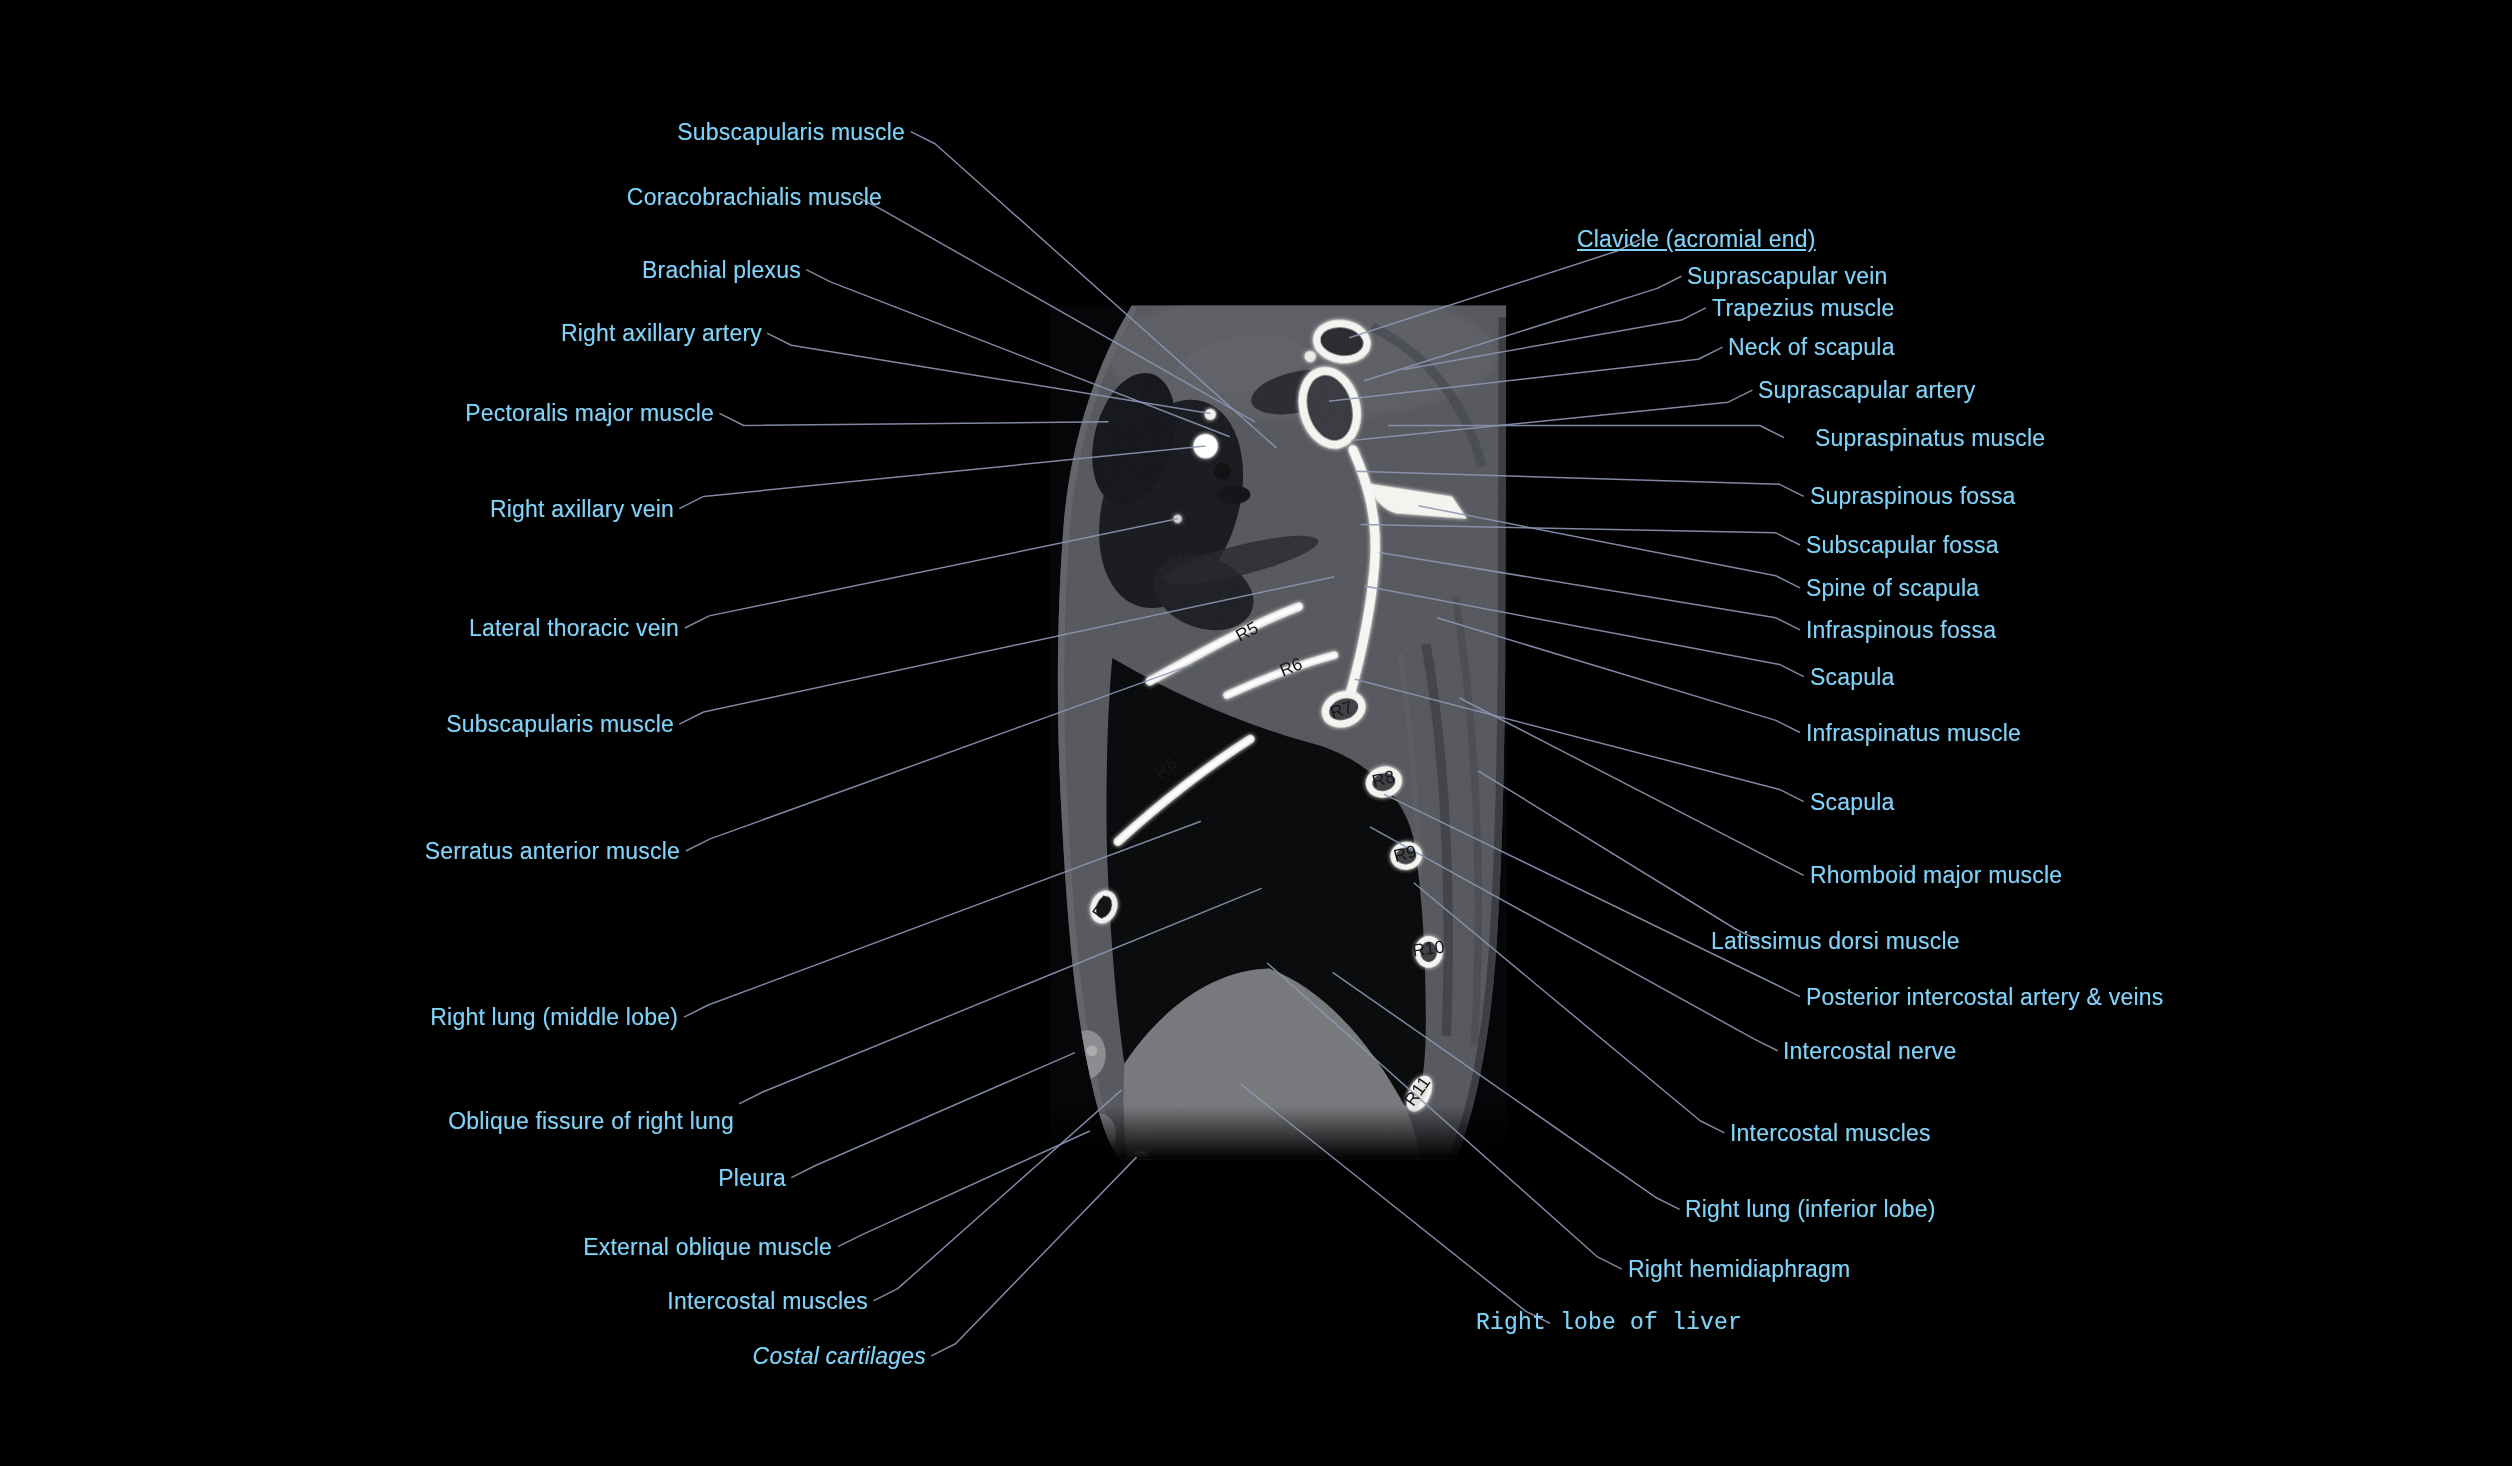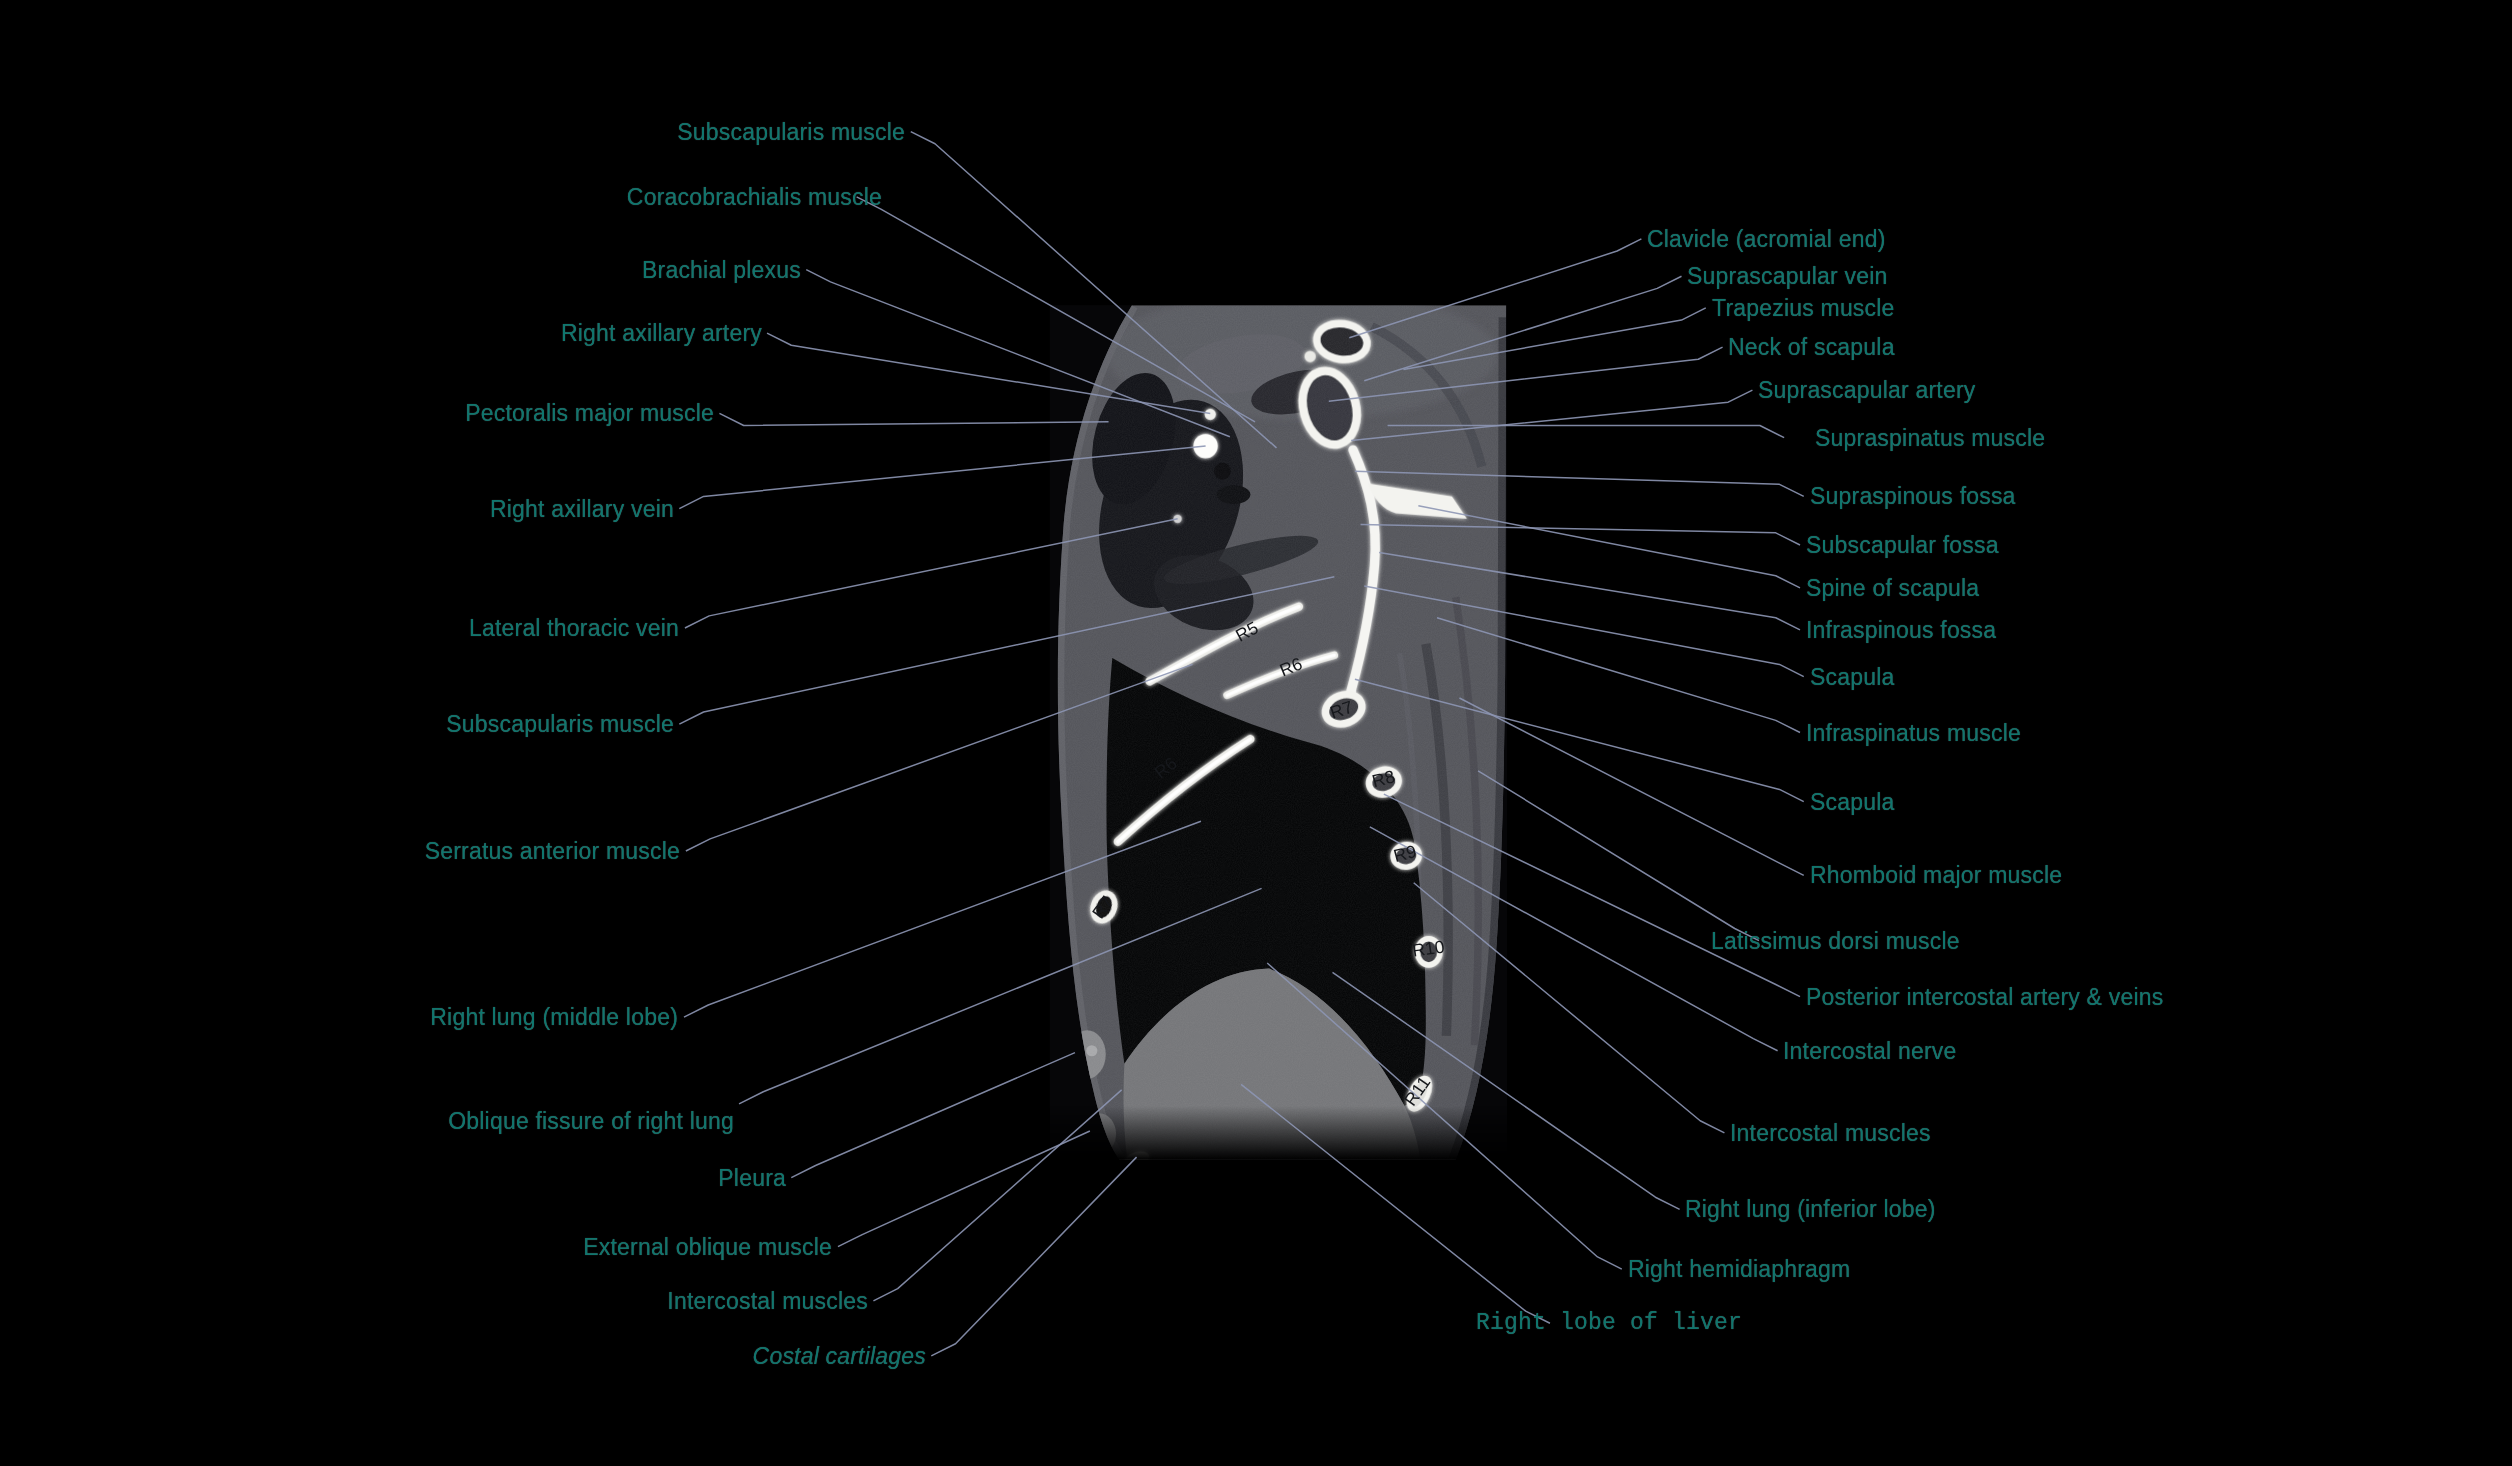--- a/index.html
+++ b/index.html
@@ -1,19 +1,19 @@
 <!DOCTYPE html>
 <html style="font-size:15px"><head>
 <meta charset="utf-8">
 <style>
   html,body{margin:0;padding:0;background:#000;}
   #stage{position:relative;width:2512px;height:1466px;background:#000;overflow:hidden;
          font-family:"Liberation Sans",sans-serif;}
   #stage svg{position:absolute;left:0;top:0;}
-  .anat-label{position:absolute;color:#0f766e;font-size:23px;line-height:28px;white-space:nowrap;
+  .anat-label{position:absolute;color:#7dd3fc;font-size:23px;line-height:28px;white-space:nowrap;
               transform:translateY(-50%);letter-spacing:0.2px;
               text-shadow:0 0 0.9px rgba(255,255,255,.35);}
   .anat-label.side-left{transform:translate(-100%,-50%);text-align:right;}
   .rib-text{font-size:19px;font-family:"Liberation Sans",sans-serif;}
 </style>
 </head>
 <body>
 
 <div id="stage">
 
@@ -205,21 +205,21 @@
       <div class="anat-label side-left" style="left: 674px; top: 509px;">Right axillary vein</div>
       <div class="anat-label side-left" style="left: 679px; top: 628px;">Lateral thoracic vein</div>
       <div class="anat-label side-left" style="left: 674px; top: 724px;">Subscapularis muscle</div>
       <div class="anat-label side-left" style="left: 680px; top: 851px;">Serratus anterior muscle</div>
       <div class="anat-label side-left" style="left: 678px; top: 1017px;">Right lung (middle lobe)</div>
       <div class="anat-label side-left" style="left: 734px; top: 1104px; margin-top: 17px;">Oblique fissure of right lung</div>
       <div class="anat-label side-left" style="left: 786px; top: 1178px;">Pleura</div>
       <div class="anat-label side-left" style="left: 832px; top: 1247px;">External oblique muscle</div>
       <div class="anat-label side-left" style="left: 868px; top: 1301px;">Intercostal muscles</div>
       <div class="anat-label side-left" style="left: 926px; top: 1356px; font-style: italic;">Costal cartilages</div>
-      <div class="anat-label side-right" style="left: 1647px; top: 239px;">Clavicle (acromial end)</div>
+      <div class="anat-label side-right" style="left: 1577px; top: 239px; text-decoration: underline;">Clavicle (acromial end)</div>
       <div class="anat-label side-right" style="left: 1687px; top: 276px;">Suprascapular vein</div>
       <div class="anat-label side-right" style="left: 1712px; top: 308px;">Trapezius muscle</div>
       <div class="anat-label side-right" style="left: 1728px; top: 347px;">Neck of scapula</div>
       <div class="anat-label side-right" style="left: 1758px; top: 390px;">Suprascapular artery</div>
       <div class="anat-label side-right" style="left: 1790px; top: 438px; margin-left: 25px;">Supraspinatus muscle</div>
       <div class="anat-label side-right" style="left: 1810px; top: 496px;">Supraspinous fossa</div>
       <div class="anat-label side-right" style="left: 1806px; top: 545px;">Subscapular fossa</div>
       <div class="anat-label side-right" style="left: 1806px; top: 588px;">Spine of scapula</div>
       <div class="anat-label side-right" style="left: 1806px; top: 630px;">Infraspinous fossa</div>
       <div class="anat-label side-right" style="left: 1810px; top: 677px;">Scapula</div>

